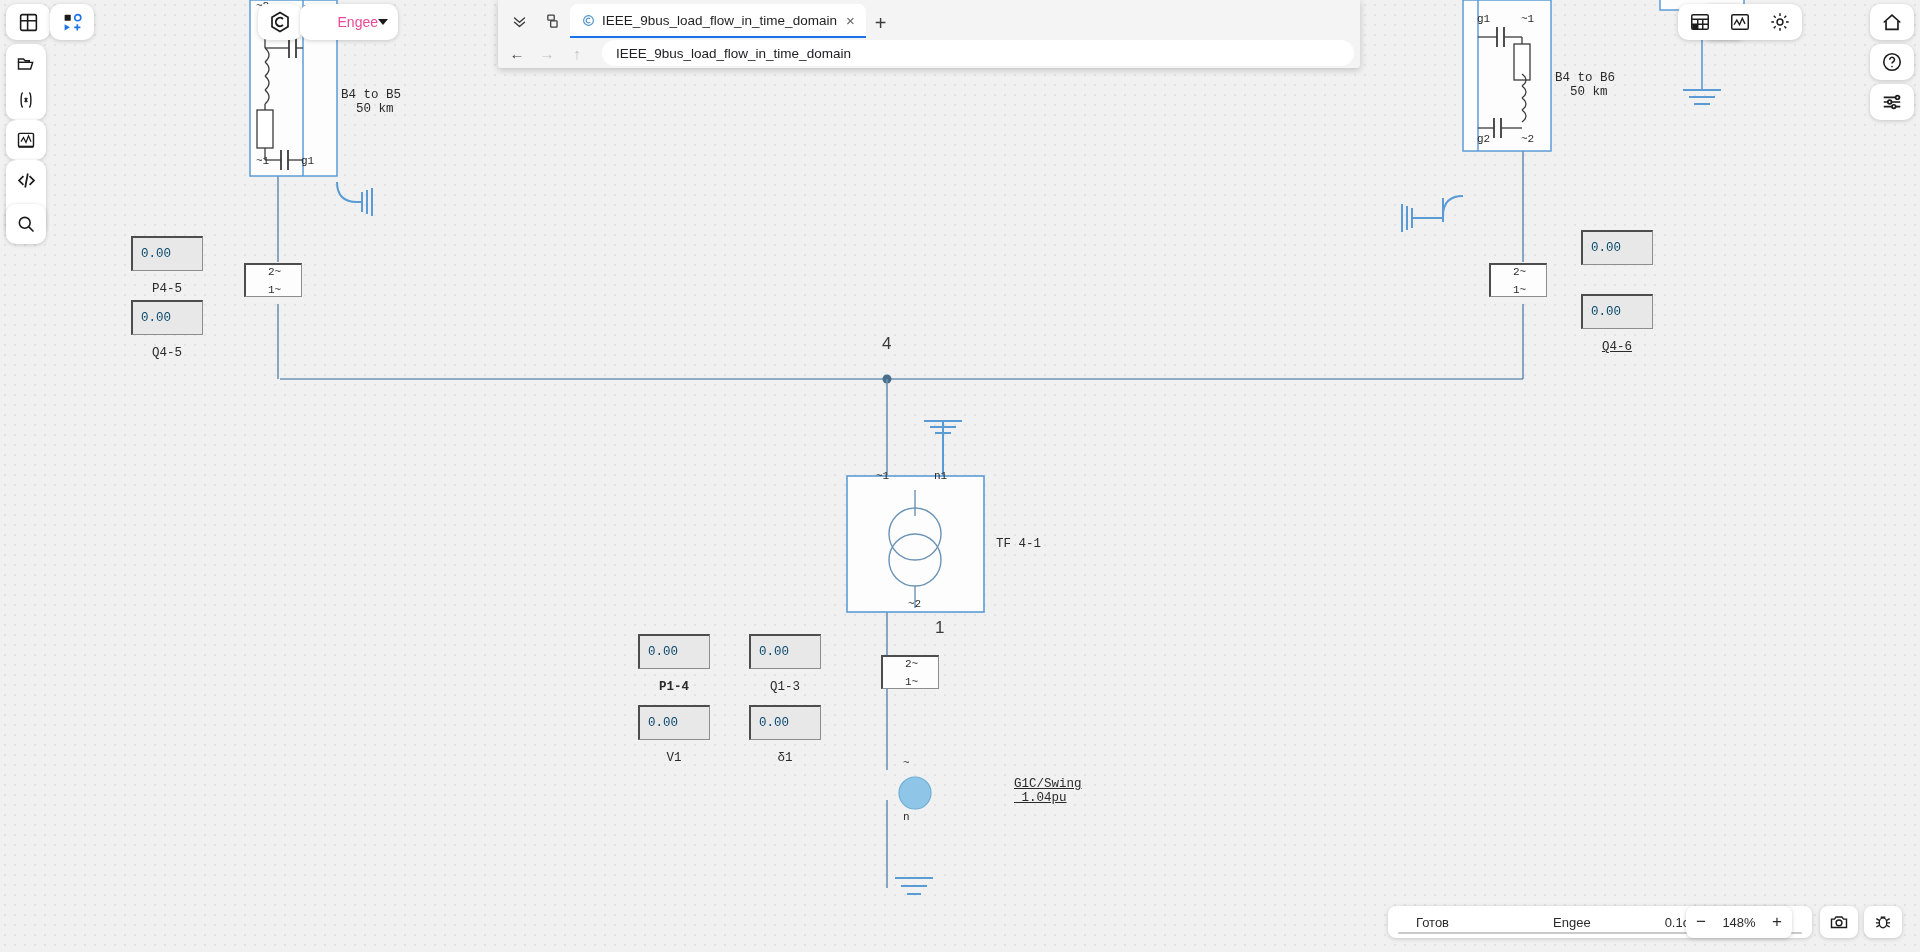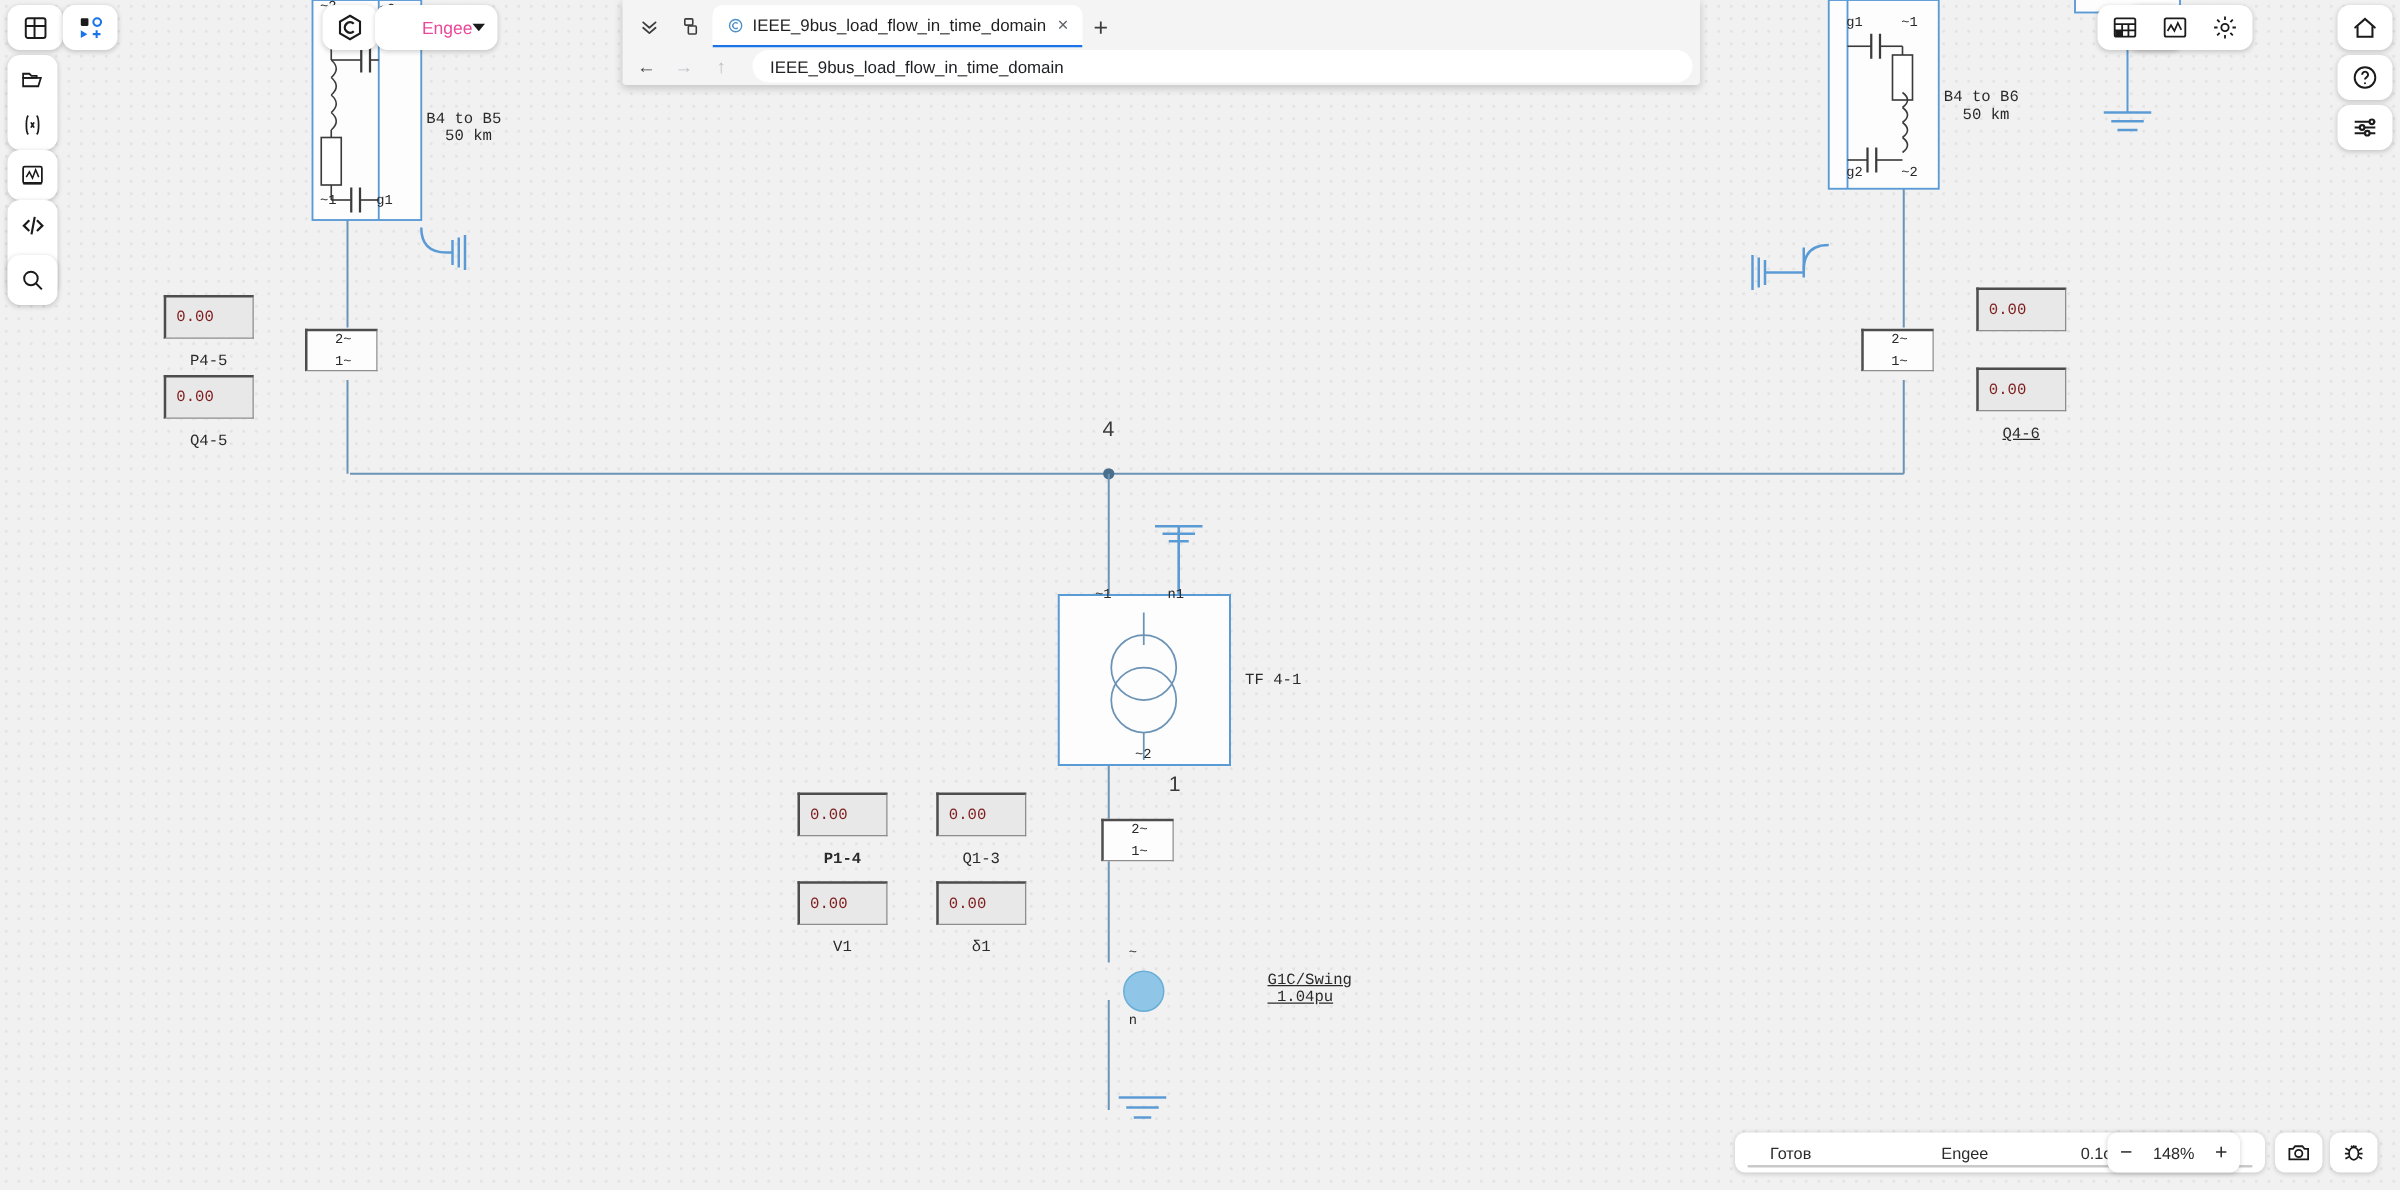--- a/index.html
+++ b/index.html
@@ -108,21 +108,21 @@
 
   
   .disp {
     position: absolute;
     width: 72px; height: 35px;
     background: #e8e8e8;
     border: 1px solid #8d8d8d;
     border-left: 2px solid #4d4d4d;
     border-top: 2px solid #4d4d4d;
     font-family: "Liberation Mono", monospace;
-    font-size: 12.5px; color: #7f1d1d;
+    font-size: 12.5px; color: #0c4a6e;
     display: flex; align-items: center; padding-left: 8px;
   }
   .disp-cap {
     position: absolute;
     font-family: "Liberation Mono", monospace;
     font-size: 12.5px; color: #2a2a2a;
     text-align: center; width: 72px;
   }
   .meter {
     position: absolute; width: 58px; height: 34px;

